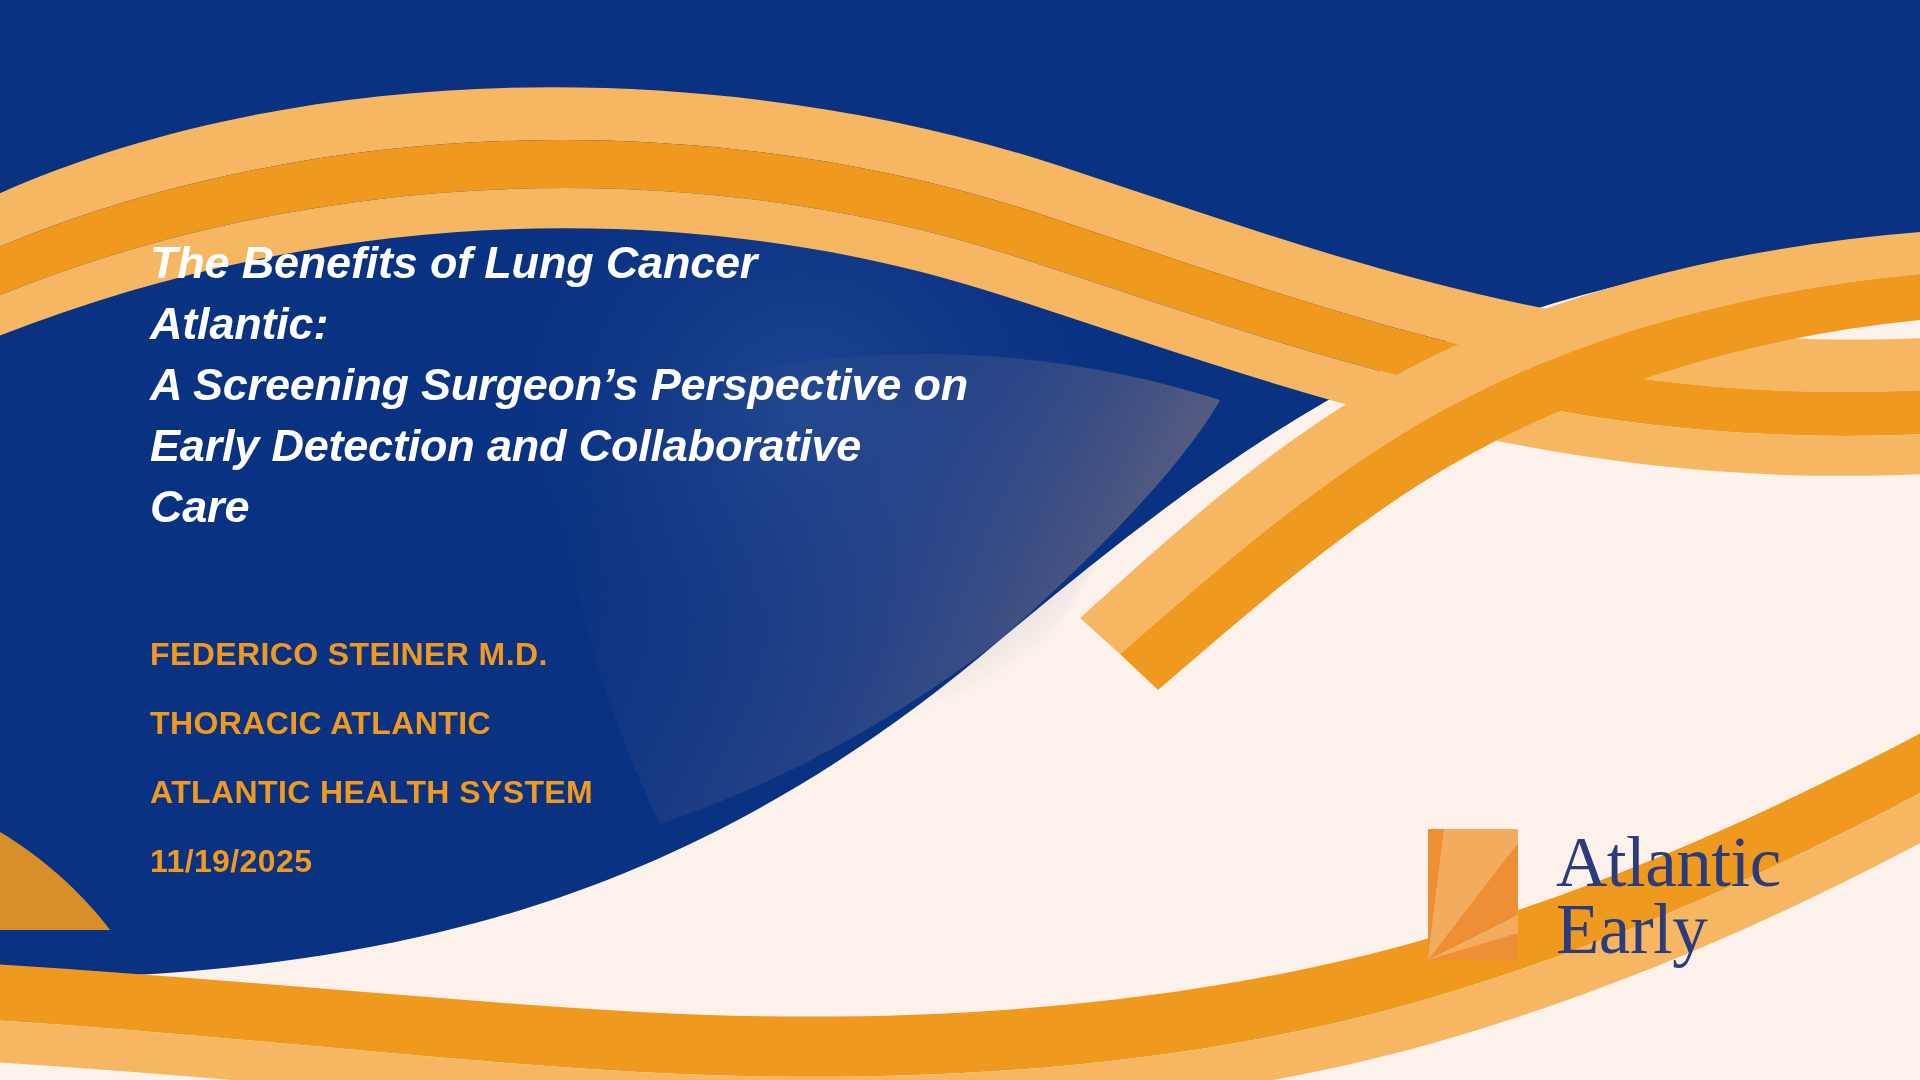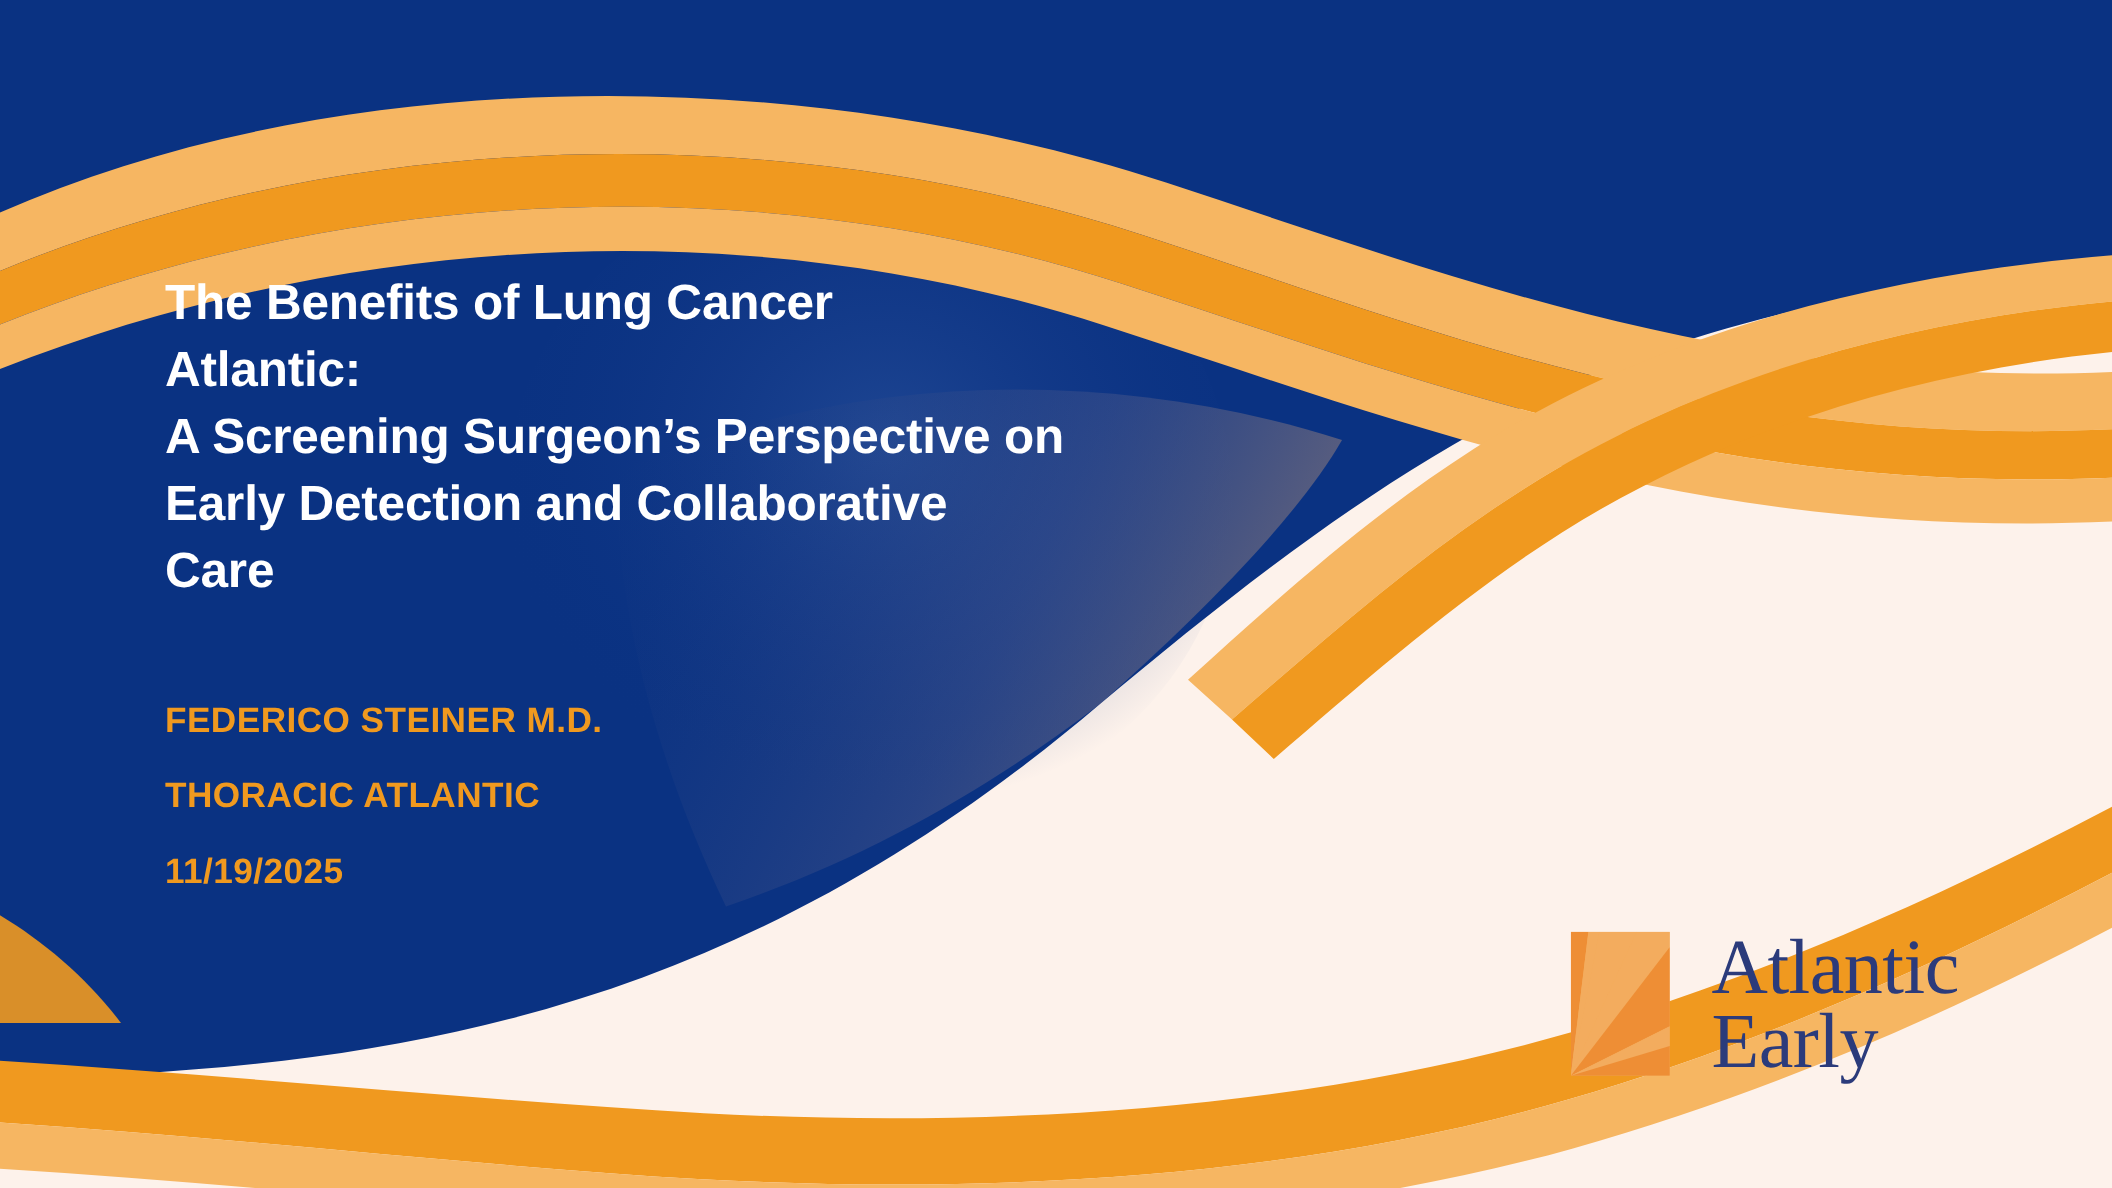--- a/index.html
+++ b/index.html
@@ -20,22 +20,23 @@
     inset: 0;
     width: 1920px;
     height: 1080px;
     display: block;
   }
 
   
   .title-block {
     position: absolute;
     left: 150px;
-    top: 244px;
+    top: 232px;
     width: 1010px;
+    font-style: italic;
   }
   .title-line {
     color: #FFFFFF;
     font-size: 45px;
     font-weight: bold;
     line-height: 61px;
     letter-spacing: -0.2px;
     white-space: nowrap;
   }
 
@@ -51,21 +52,21 @@
     font-weight: bold;
     line-height: 69px;
     letter-spacing: 0.4px;
     white-space: nowrap;
   }
 
   
   .logo {
     position: absolute;
     left: 1428px;
-    top: 847px;
+    top: 829px;
     display: flex;
     align-items: flex-start;
     gap: 38px;
   }
   .logo-mark {
     width: 90px;
     height: 131px;
     display: block;
   }
   .logo-words {
@@ -174,20 +175,21 @@
     <div class="title-line">The Benefits of Lung Cancer</div>
     <div class="title-line">Atlantic:</div>
     <div class="title-line">A Screening Surgeon’s Perspective on</div>
     <div class="title-line">Early Detection and Collaborative</div>
     <div class="title-line">Care</div>
   </div>
 
   <div class="presenter-block">
     <div class="presenter-line">FEDERICO  STEINER M.D.</div>
     <div class="presenter-line">THORACIC ATLANTIC</div>
+    <div class="presenter-line">ATLANTIC  HEALTH SYSTEM</div>
     <div class="presenter-line">11/19/2025</div>
   </div>
 
   <div class="logo">
     <svg class="logo-mark" viewBox="0 0 90 131">
       <rect x="0" y="0" width="90" height="131" fill="#F3AC5E"></rect>
       <polygon points="0,131 0,0 16,0" fill="#EE8E35"></polygon>
       <polygon points="0,131 26,0 60,0" fill="#F3AC5E"></polygon>
       <polygon points="0,131 60,0 90,0 90,14" fill="#F3AC5E"></polygon>
       <polygon points="0,131 16,0 26,0" fill="#F3AC5E"></polygon>

